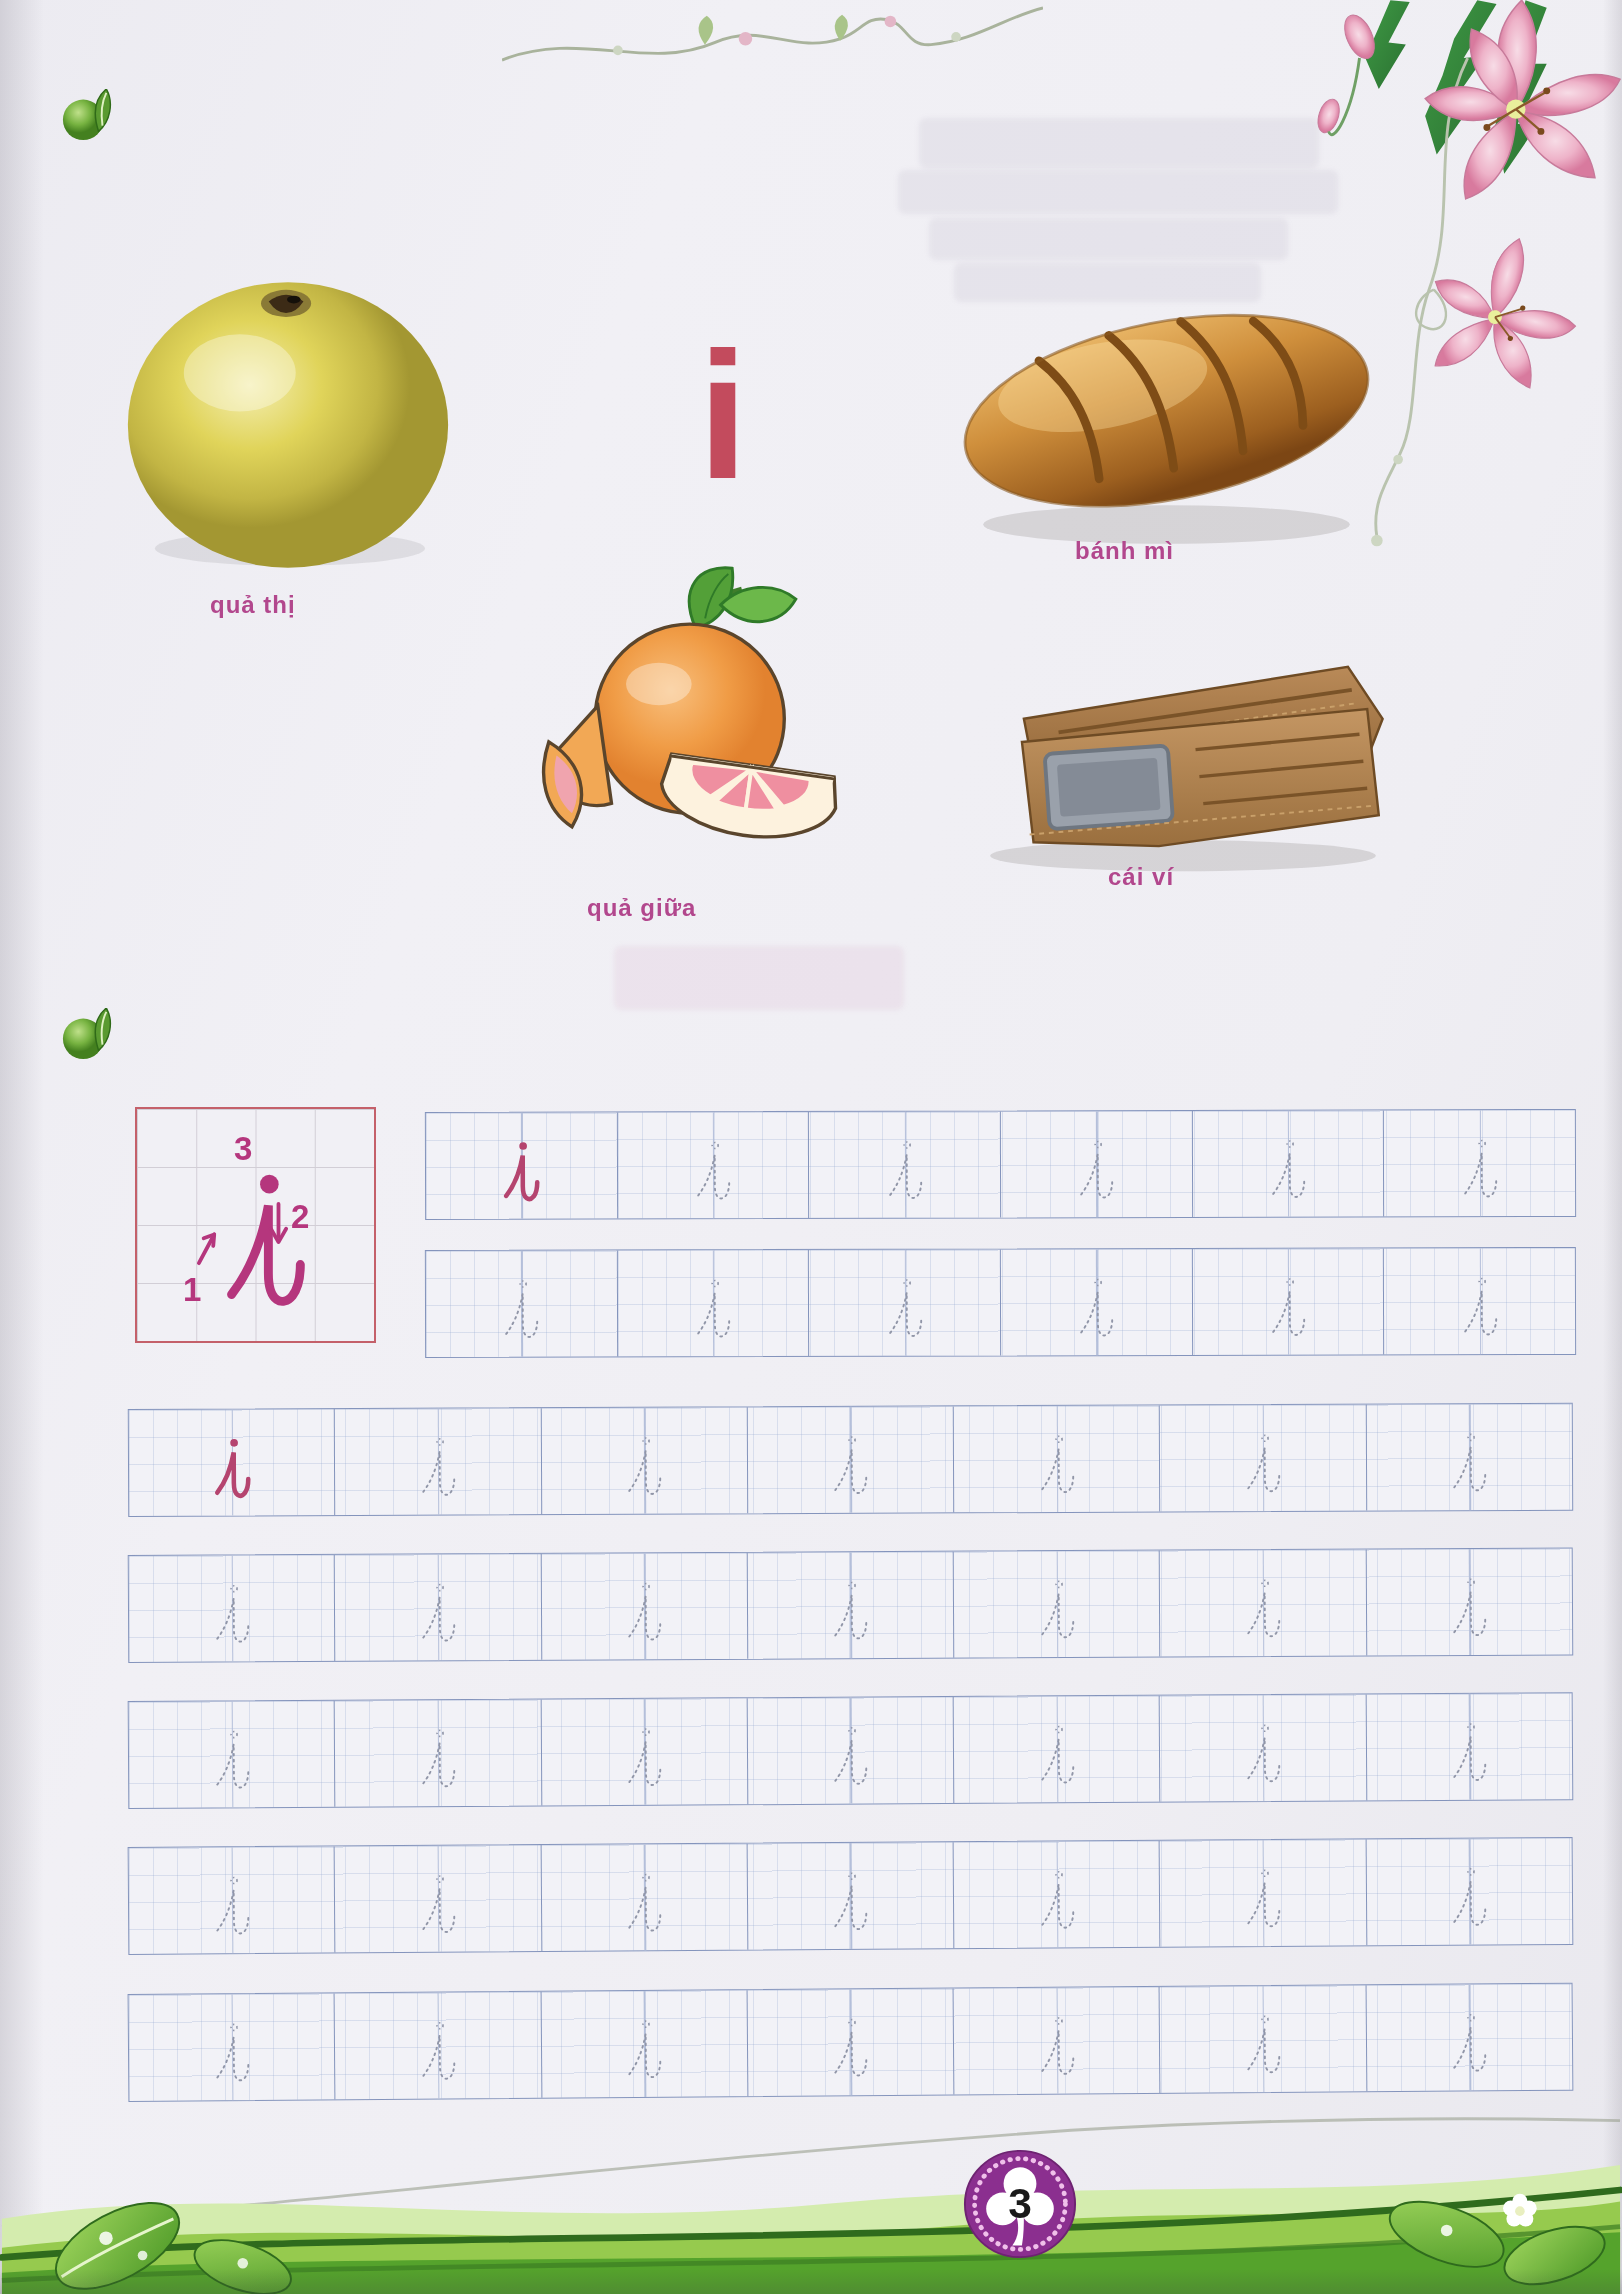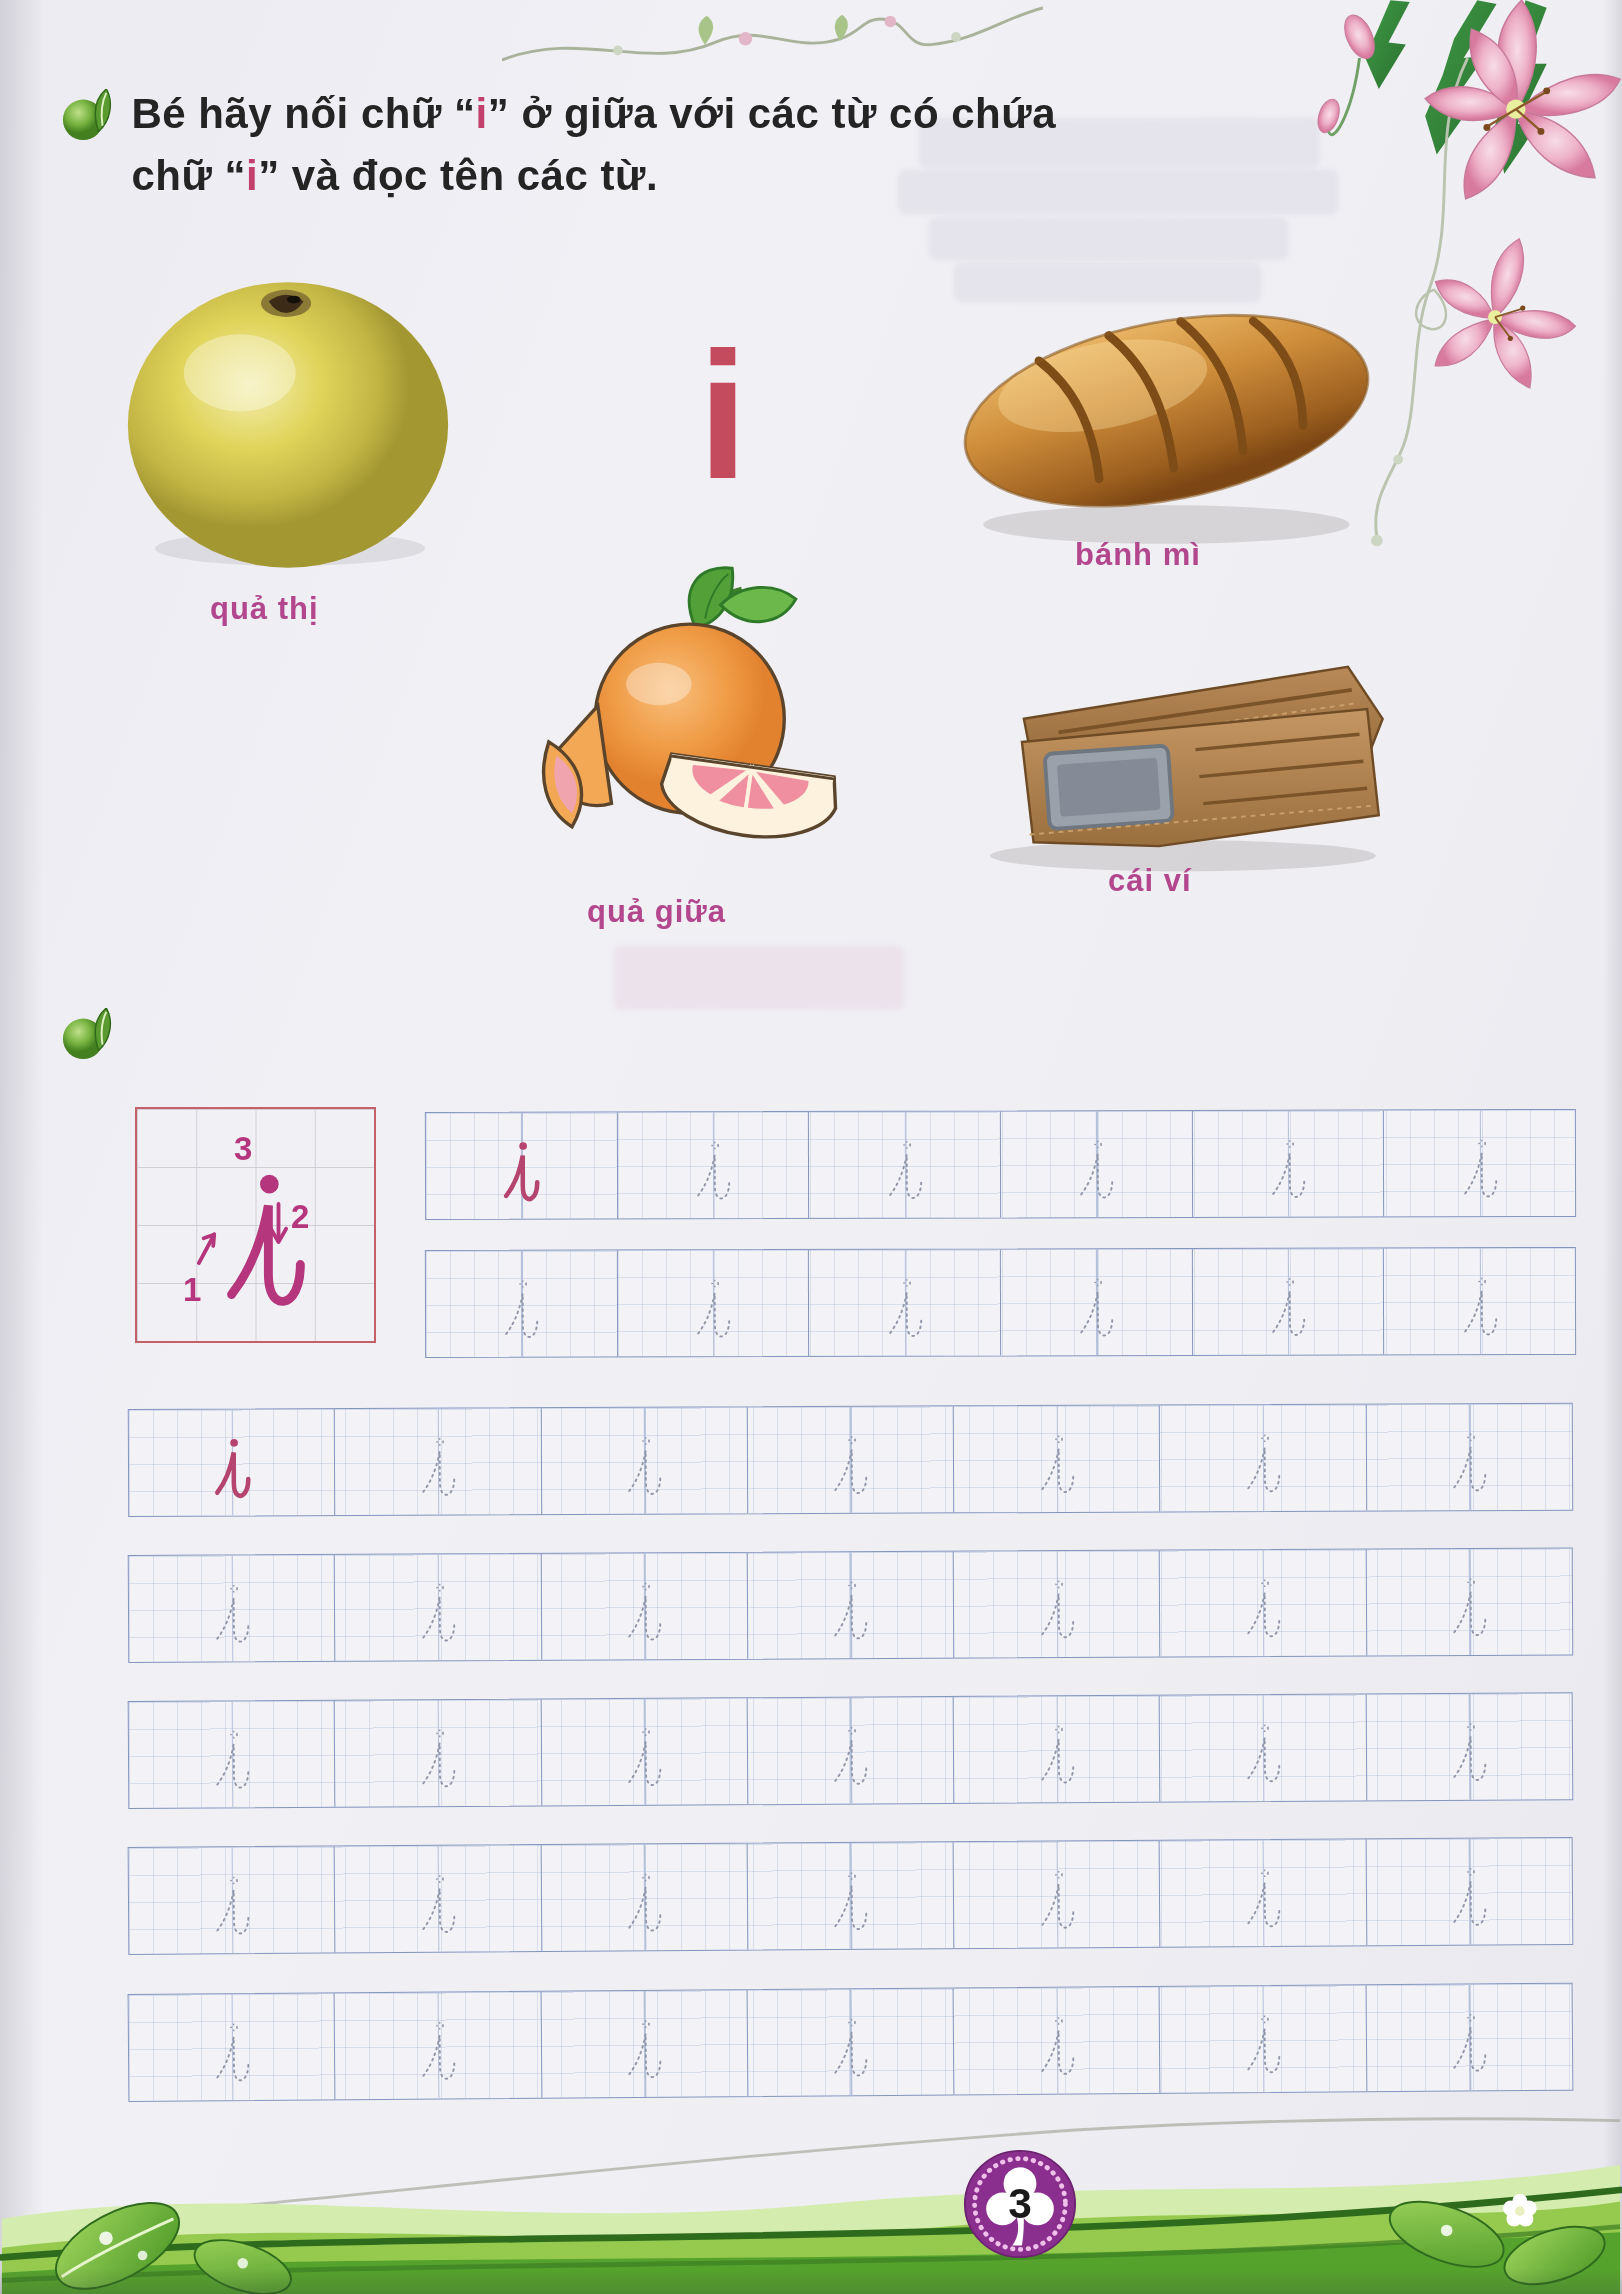--- a/index.html
+++ b/index.html
@@ -18,21 +18,21 @@
   
   .task{position:absolute;display:flex;align-items:flex-start;gap:15.4px;}
   .task-1{left:60px;top:83px;width:1159px;}
   .task-2{left:60px;top:1002px;width:869px;}
   .bullet{flex:0 0 auto;margin-top:5.8px;}
   .task-text{font-size:42px;font-weight:700;color:#242424;line-height:1.48;letter-spacing:0.5px;}
   .accent-i{color:#c2406b;}
 
   
   .pic{position:absolute;}
-  .item-label{position:absolute;font-size:31px;font-weight:700;color:#b2478d;letter-spacing:1px;white-space:nowrap;}
+  .item-label{position:absolute;font-size:24px;font-weight:700;color:#b2478d;letter-spacing:1px;white-space:nowrap;}
   .label-qua-thi {left:210px; top:591px;}
   .label-banh-mi {left:1075px;top:537px;}
   .label-qua-buoi{left:587px; top:894px;}
   .label-cai-vi  {left:1108px;top:863px;}
 
   .big-i{position:absolute;left:670px;top:326px;width:106px;height:183px;
     font-size:180px;line-height:1;font-weight:700;color:#c34b5d;text-align:center;}
 
   
   .stroke-box{position:absolute;left:135px;top:1107px;width:241px;height:236px;
@@ -168,24 +168,20 @@
           <radialGradient id="gf1" cx="38%" cy="32%">
         <stop offset="0%" stop-color="#bfe08a"></stop>
             <stop offset="60%" stop-color="#77b341"></stop>
             <stop offset="100%" stop-color="#44801f"></stop>
       </radialGradient>
         </defs>
       <circle cx="24" cy="32" r="21" fill="url(#gf1)"></circle>
       <path d="M40 44 C34 26 36 10 48 0 C56 14 52 34 40 44 Z" fill="#5a9a30" stroke="#2f6a18" stroke-width="1.5"></path>
       <path d="M44 38 C42 24 44 12 48 4" fill="none" stroke="#dff0c2" stroke-width="2"></path>
     </svg>
-    <div class="task-text">
-      <span>Bé hãy nối chữ “</span><span class="accent-i">i</span><span>” ở giữa với các từ có chứa</span><br>
-      <span>chữ “</span><span class="accent-i">i</span><span>” và đọc tên các từ.</span>
-    </div>
   </div>
 
   <svg class="pic" style="left:114px;top:259px;" width="348" height="328" viewBox="0 0 360 340">
     <defs>
         <radialGradient id="thi" cx="38%" cy="36%">
       <stop offset="0%" stop-color="#f4eeb2"></stop>
           <stop offset="45%" stop-color="#e0d45a"></stop>
       <stop offset="80%" stop-color="#c2b544"></stop>
           <stop offset="100%" stop-color="#a39732"></stop>
     </radialGradient>

